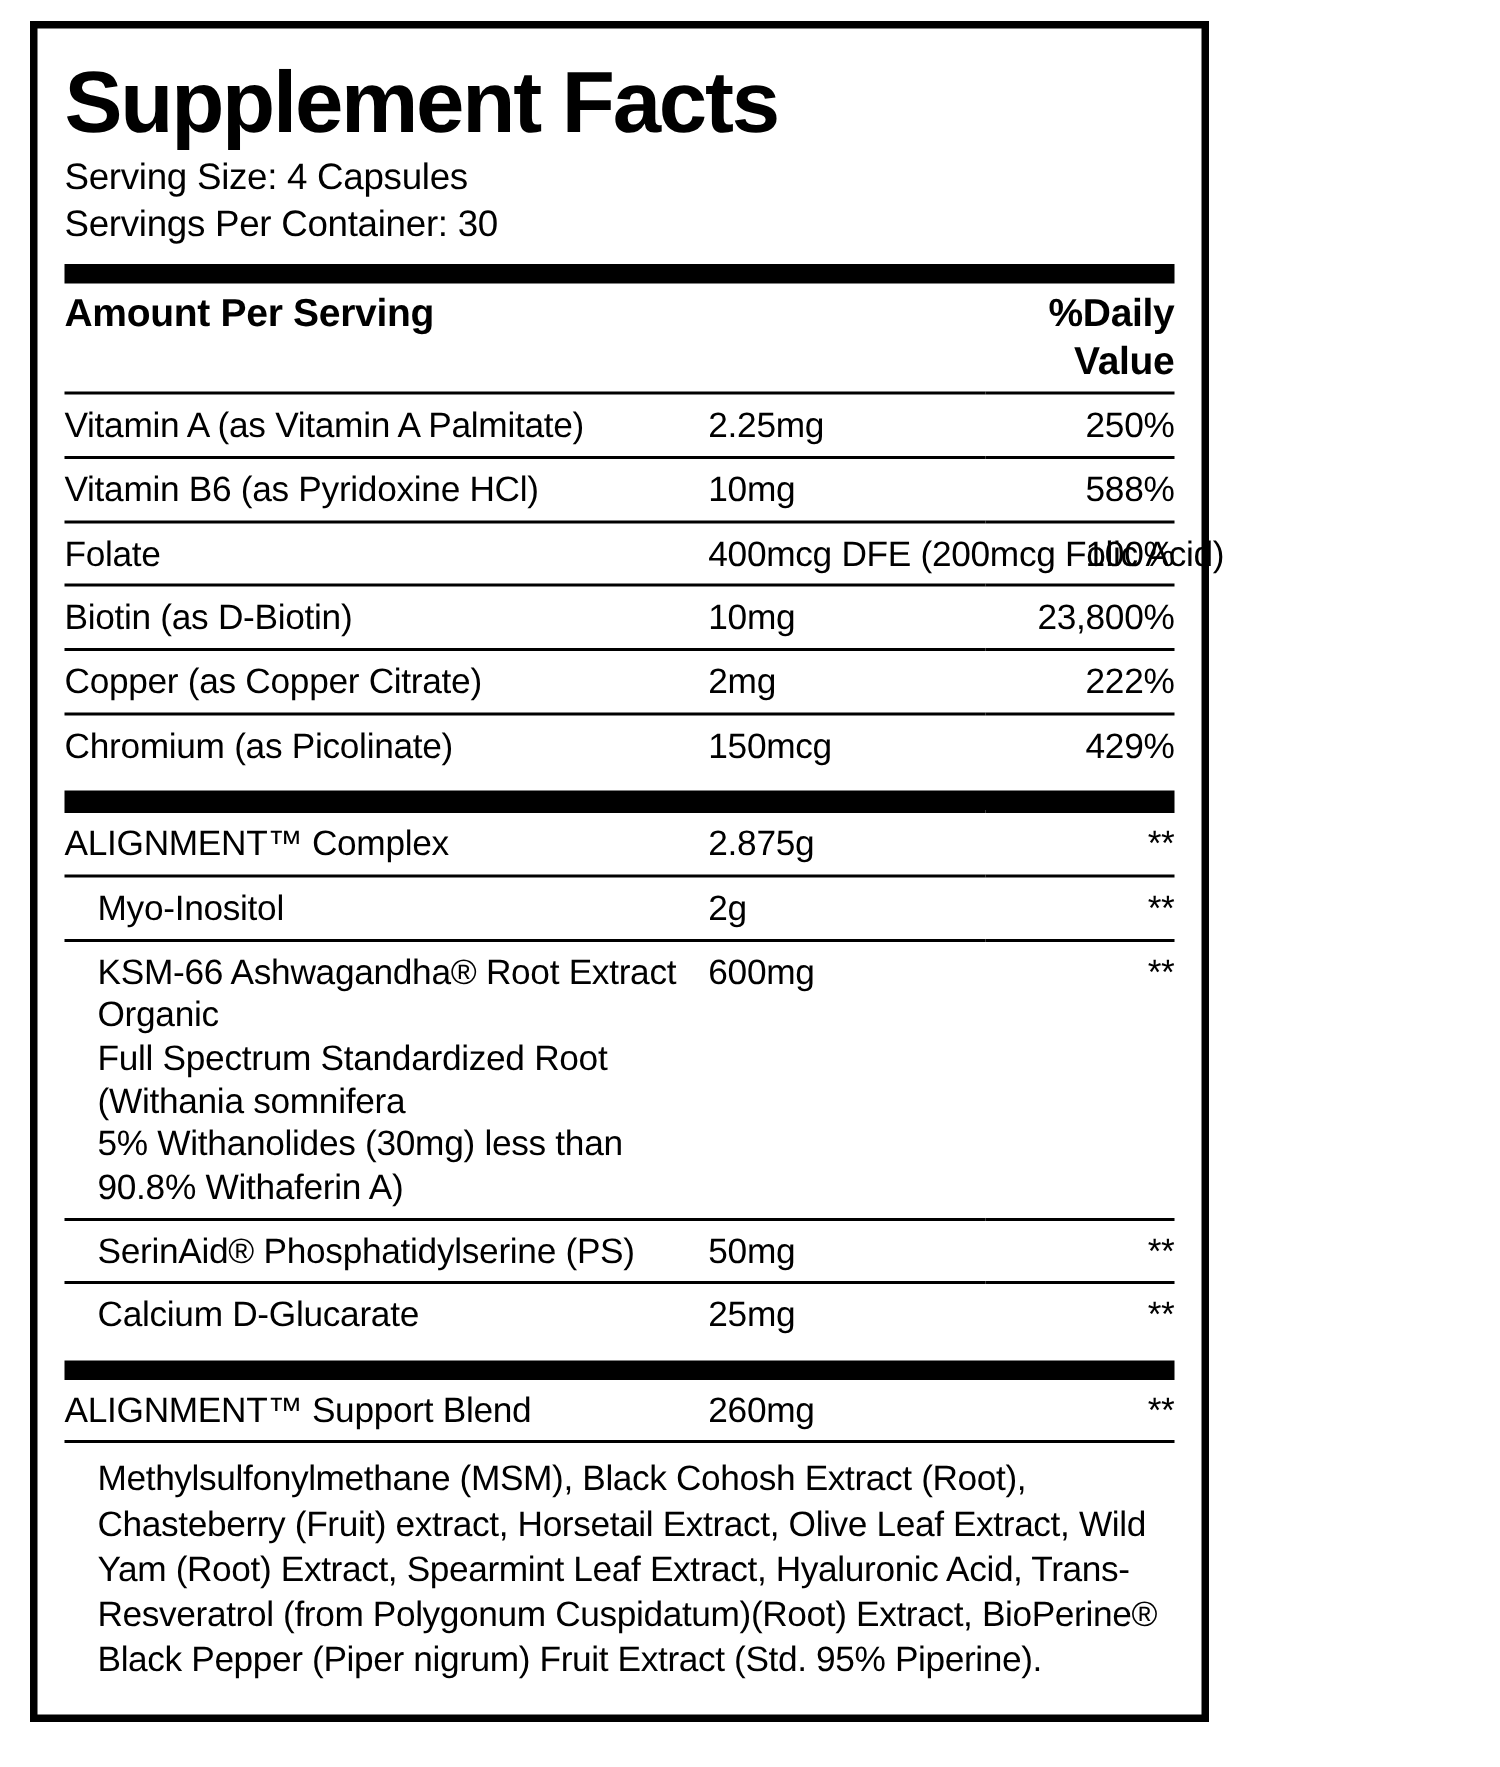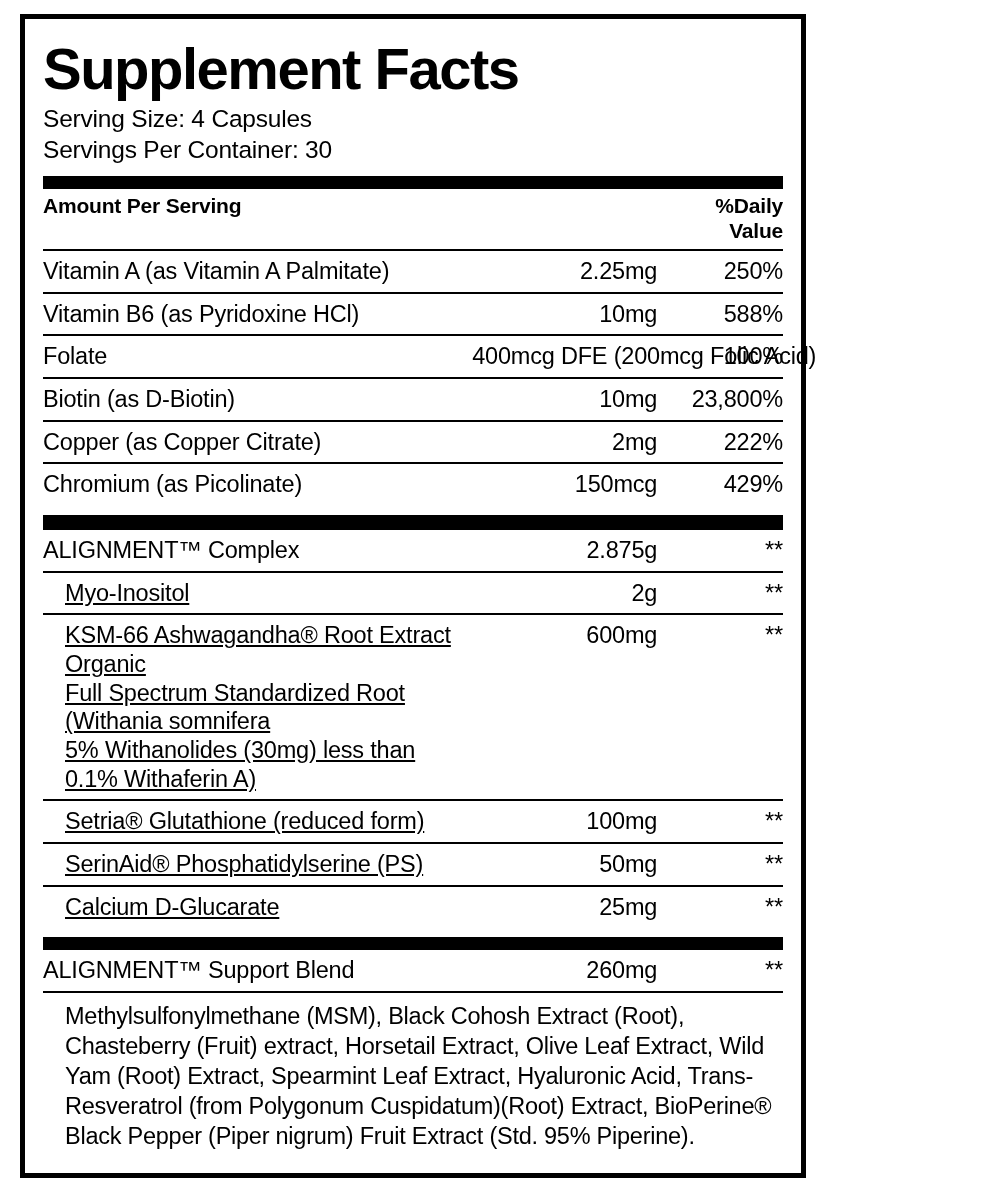--- a/index.html
+++ b/index.html
@@ -49,33 +49,33 @@
     table-layout: fixed;
   }
   table.facts td {
     font-size: 23.5px;
     line-height: 1.22;
     padding: 6px 0 6px 0;
     vertical-align: top;
     letter-spacing: -0.2px;
   }
   .col-name { width: 58%; }
-  .col-amt  { width: 25%; text-align: right; }
+  .col-amt  { width: 25%; text-align: left; }
   .col-dv   { width: 17%; text-align: right; }
 
   tr.hdr td {
     font-weight: bold;
-    font-size: 21px;
+    font-size: 26px;
     padding-top: 4px;
     padding-bottom: 5px;
   }
   tr.bordered td {
     border-top: 2px solid #000;
   }
-  .indent-1 { padding-left: 22px !important; text-decoration: underline; }
+  .indent-1 { padding-left: 22px !important; }
   .blend-body {
     font-size: 23.5px;
     line-height: 1.28;
     letter-spacing: -0.25px;
     padding: 8px 4px 10px 22px;
     border-top: 2px solid #000;
   }
   .folate-amt {
     text-align: center;
     white-space: nowrap;
@@ -159,31 +159,26 @@
         <tr class="bordered">
           <td class="indent-1">Myo-Inositol</td>
           <td class="col-amt">2g</td>
           <td class="col-dv">**</td>
         </tr>
 
         <tr class="bordered">
           <td class="indent-1">
             <div>KSM-66 Ashwagandha® Root Extract Organic</div>
             <div>Full Spectrum Standardized Root (Withania somnifera</div>
-            <div>5% Withanolides (30mg) less than 0.1% Withaferin A)</div>
+            <div>5% Withanolides (30mg) less than 90.8% Withaferin A)</div>
           </td>
           <td class="col-amt">600mg</td>
           <td class="col-dv">**</td>
         </tr>
 
-        <tr class="bordered">
-          <td class="indent-1">Setria® Glutathione (reduced form)</td>
-          <td class="col-amt">100mg</td>
-          <td class="col-dv">**</td>
-        </tr>
         <tr class="bordered">
           <td class="indent-1">SerinAid®  Phosphatidylserine (PS)</td>
           <td class="col-amt">50mg</td>
           <td class="col-dv">**</td>
         </tr>
         <tr class="bordered">
           <td class="indent-1">Calcium D-Glucarate</td>
           <td class="col-amt">25mg</td>
           <td class="col-dv">**</td>
         </tr>

